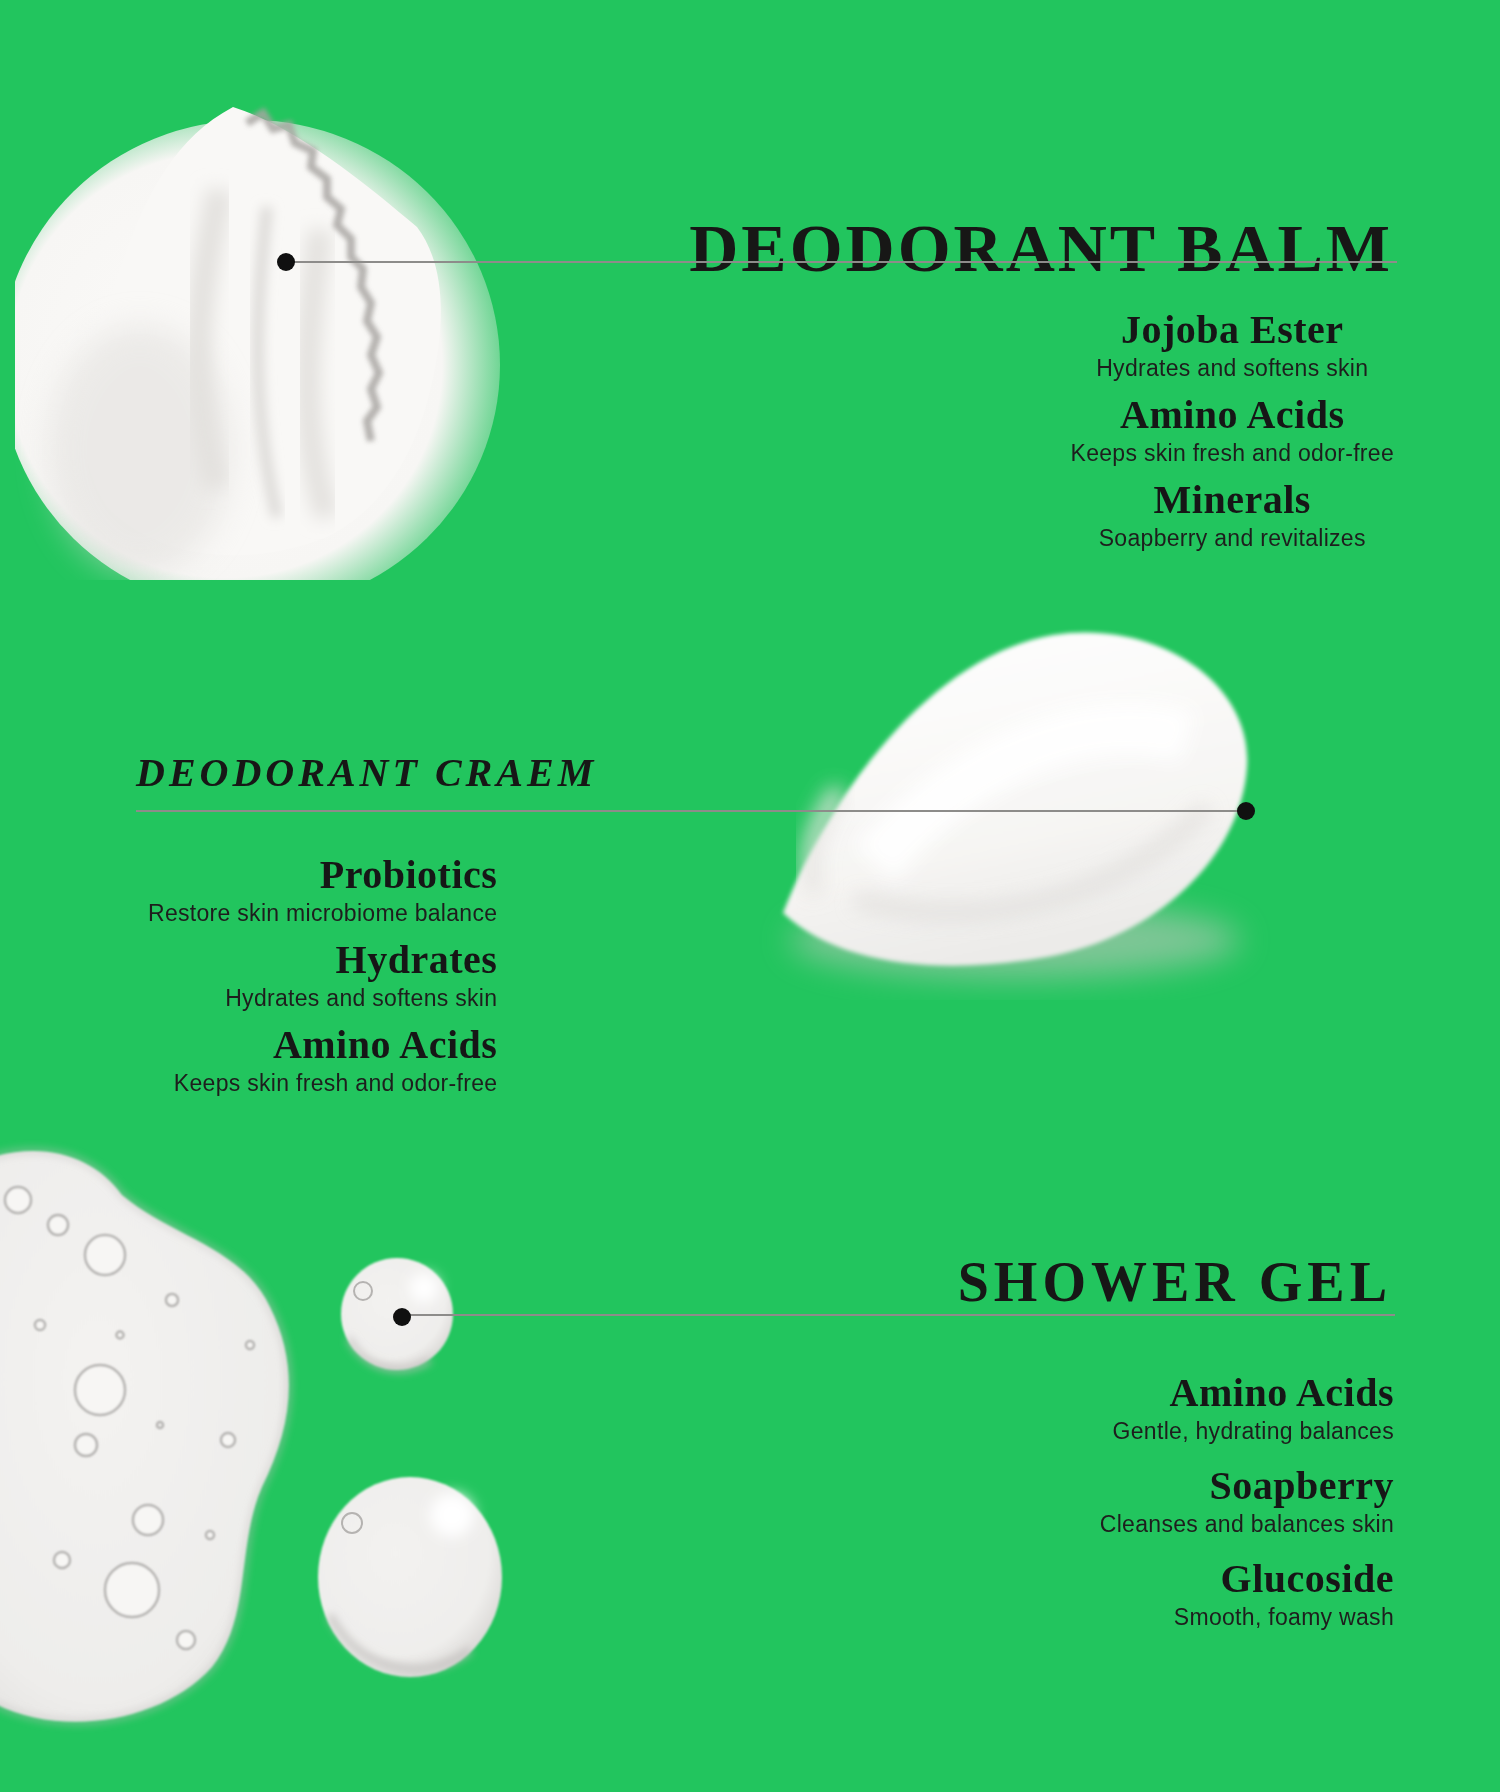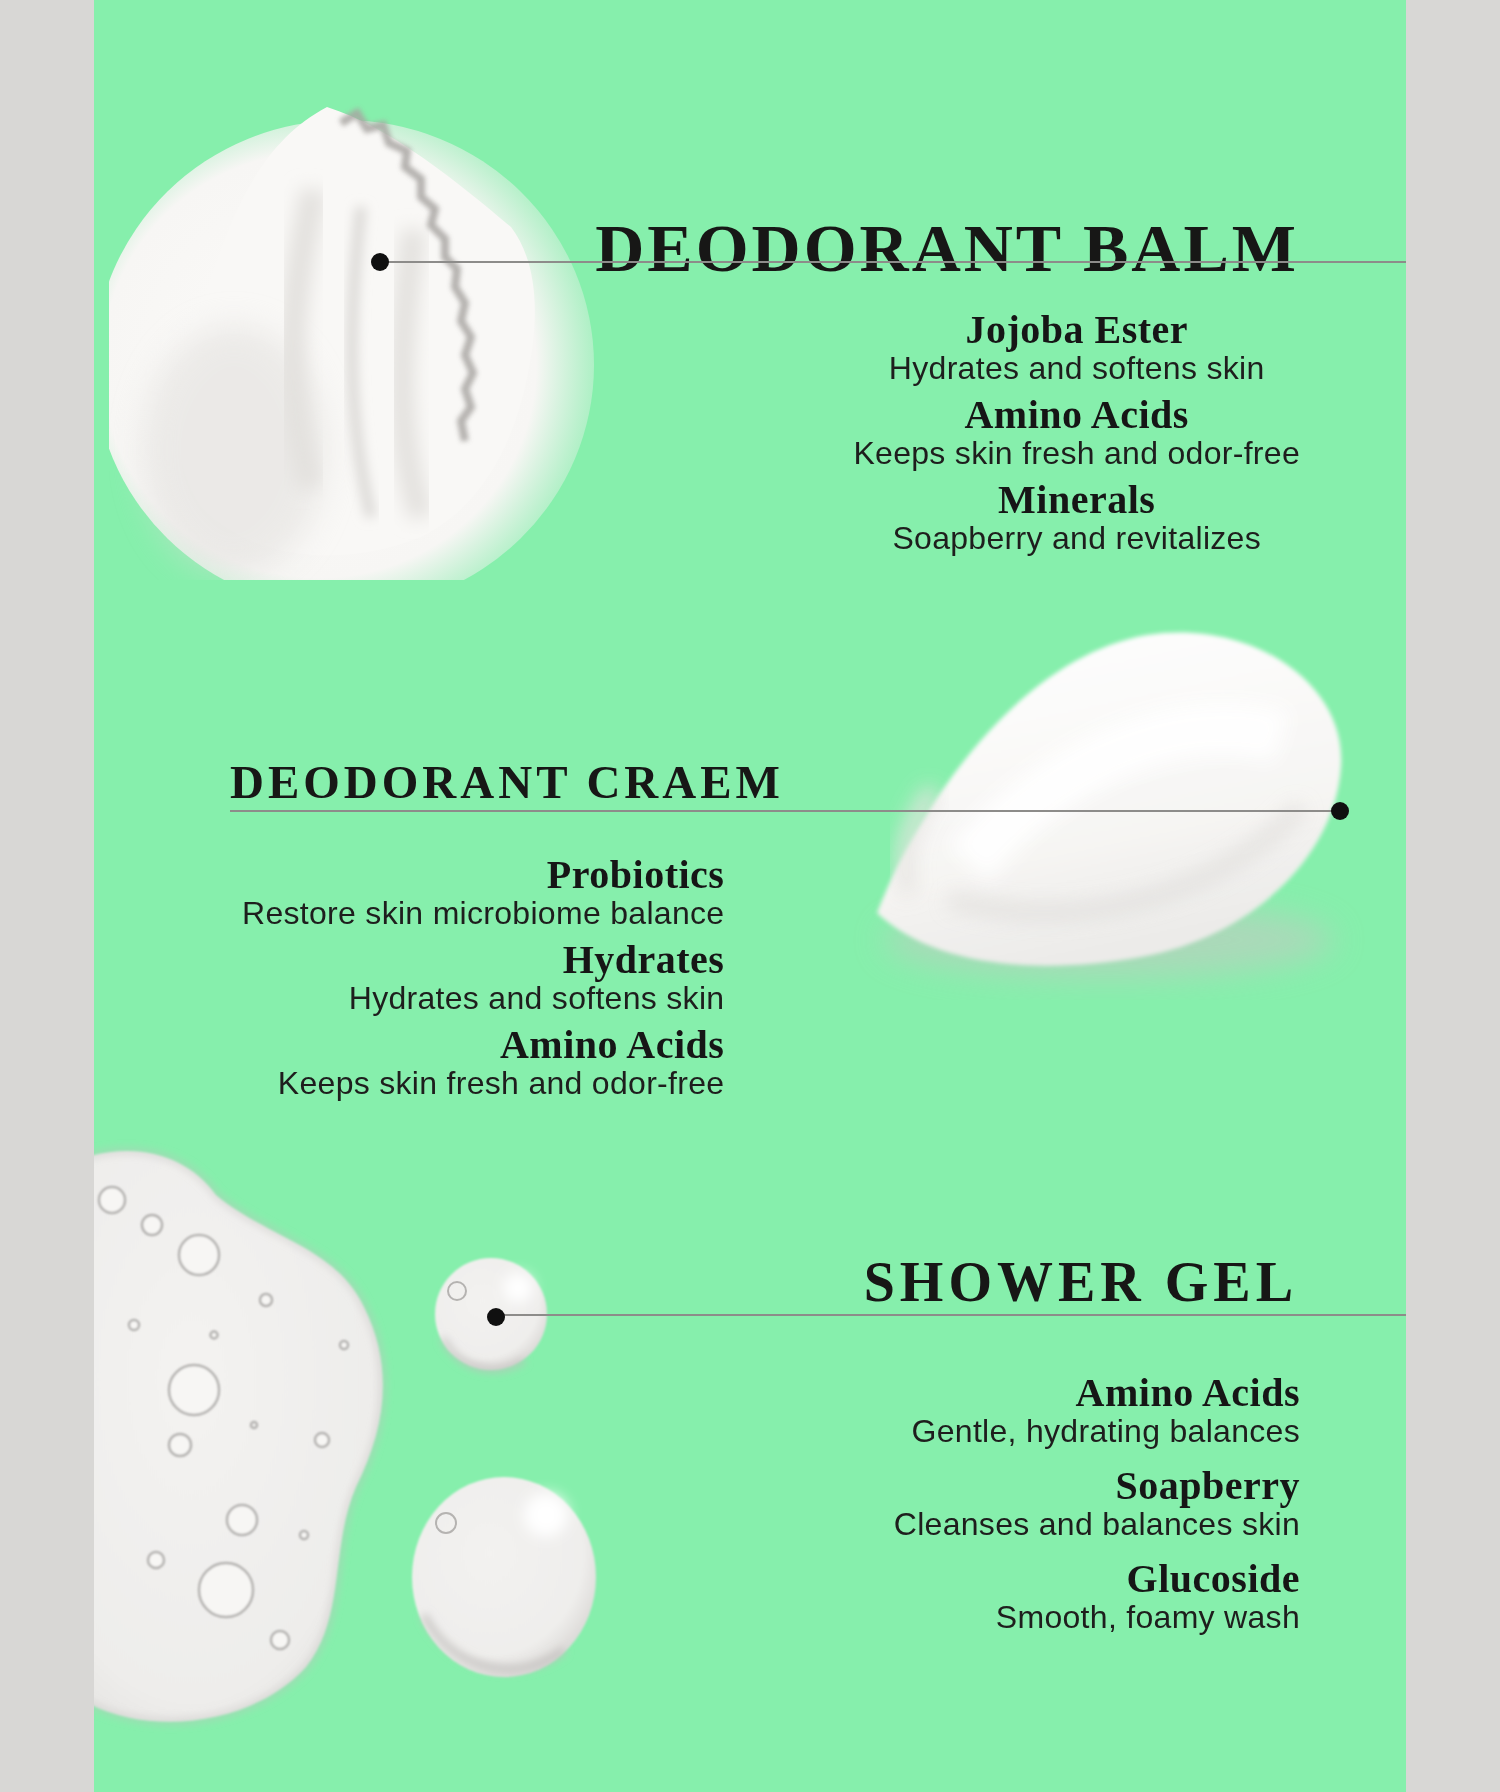--- a/index.html
+++ b/index.html
@@ -1,48 +1,48 @@
 <!DOCTYPE html>
 <html><head>
 <meta charset="utf-8">
 <style>
   html,body{margin:0;padding:0;background:#d8d7d5;}
   #stage{
-    position:relative;width:1312px;height:1792px;margin:0 auto;
-    background:#86efac;overflow:hidden;
+    position:relative;width:1500px;height:1792px;margin:0 auto;
+    background:#22c55e;overflow:hidden;
     font-family:"Liberation Serif","DejaVu Serif",serif;
     -webkit-font-smoothing:antialiased;
   }
   .photo{position:absolute;pointer-events:none;}
   
   .callout-line{position:absolute;height:1.5px;background:#8d8c8a;}
   .callout-dot{position:absolute;width:18px;height:18px;border-radius:50%;background:#101010;}
   
   .sec-title{
     position:absolute;line-height:1;font-weight:700;color:#171716;
     white-space:nowrap;
   }
   .t1{font-size:68px;letter-spacing:3px;right:107px;top:158px;}
-  .t2{font-size:47px;letter-spacing:4px;left:136px;top:720px;}
+  .t2{font-size:40px;letter-spacing:4px;left:136px;top:720px;font-style:italic;}
   .t3{font-size:56px;letter-spacing:5px;right:108px;top:1230px;margin-top:24px;}
   
   .ing-list{position:absolute;}
   .ing{margin-bottom:9px;}
   .s1-list{right:106px;top:308px;text-align:center;}
   .s2-list{left:148px;top:853px;text-align:right;}
   .s3-list{right:106px;top:1371px;text-align:right;}
   .s3-list .ing{margin-bottom:17px;}
   .ing-name{
     font-family:"Liberation Serif","DejaVu Serif",serif;font-weight:700;
     font-size:40px;line-height:44px;letter-spacing:0.5px;color:#161616;
     white-space:nowrap;
   }
   .ing-desc{
     font-family:"Liberation Sans","DejaVu Sans",sans-serif;font-weight:400;
-    font-size:32px;line-height:32px;letter-spacing:0.3px;color:#1e1e1d;
+    font-size:23px;line-height:32px;letter-spacing:0.3px;color:#1e1e1d;
     white-space:nowrap;
   }
 </style>
 </head>
 <body>
 
 <div id="stage">
 
   <svg class="photo" style="left:15px;top:65px;" width="510" height="515" viewBox="0 0 510 515">
     <defs>

